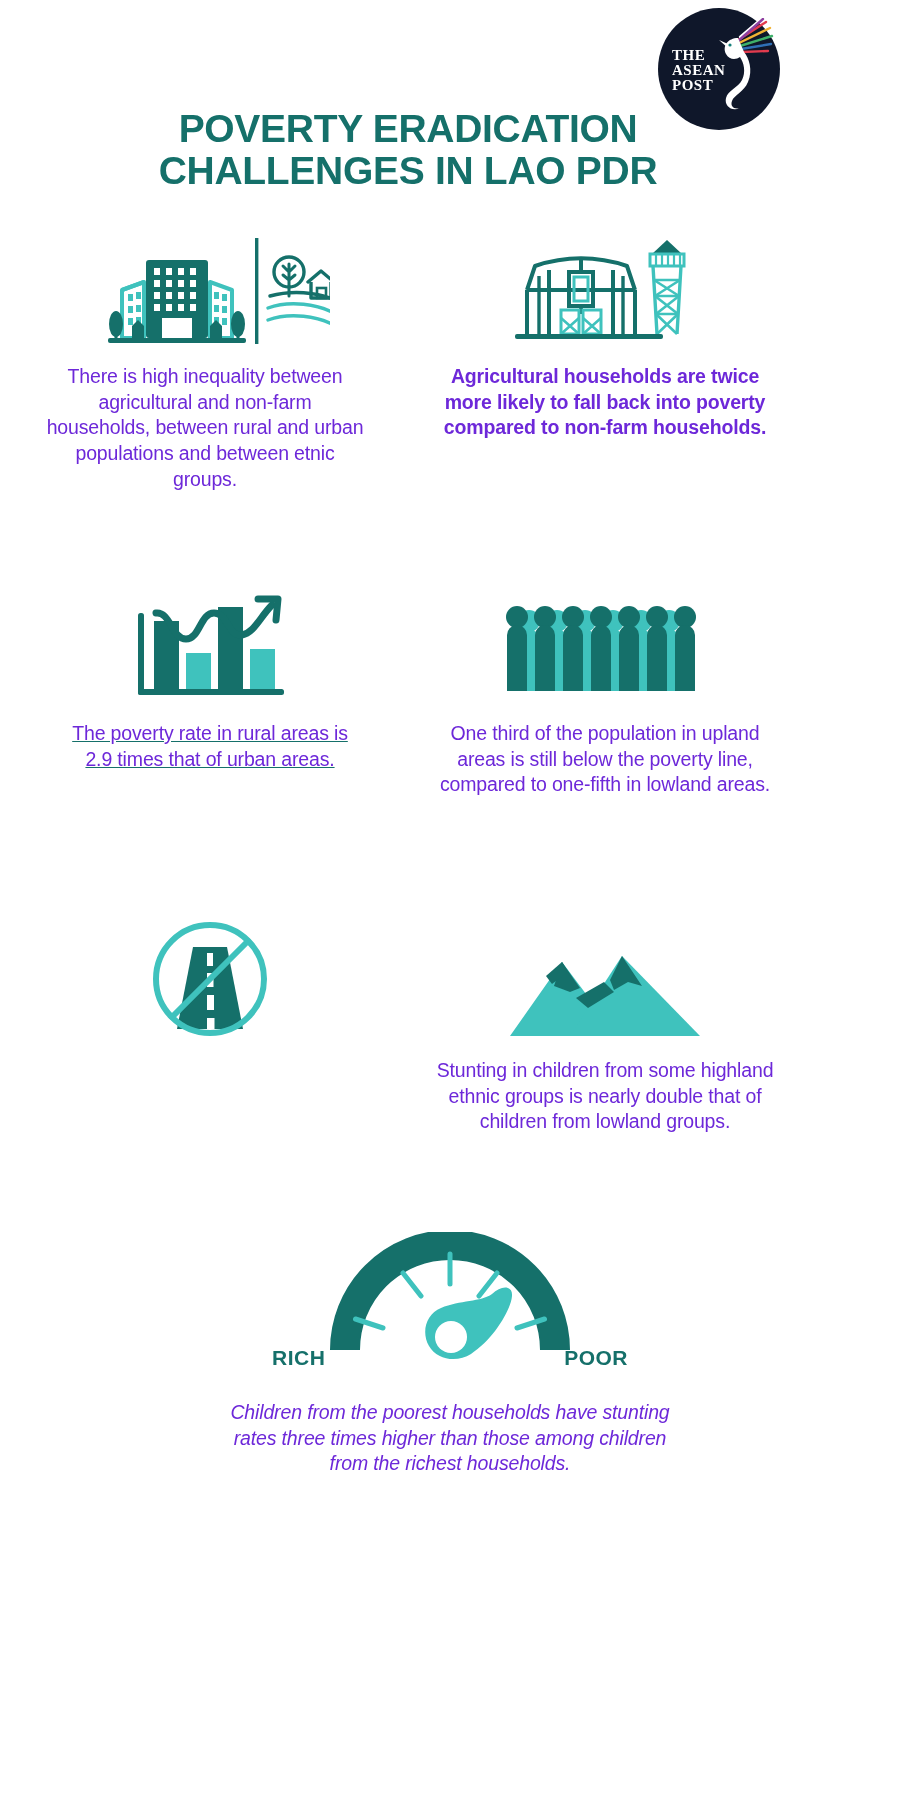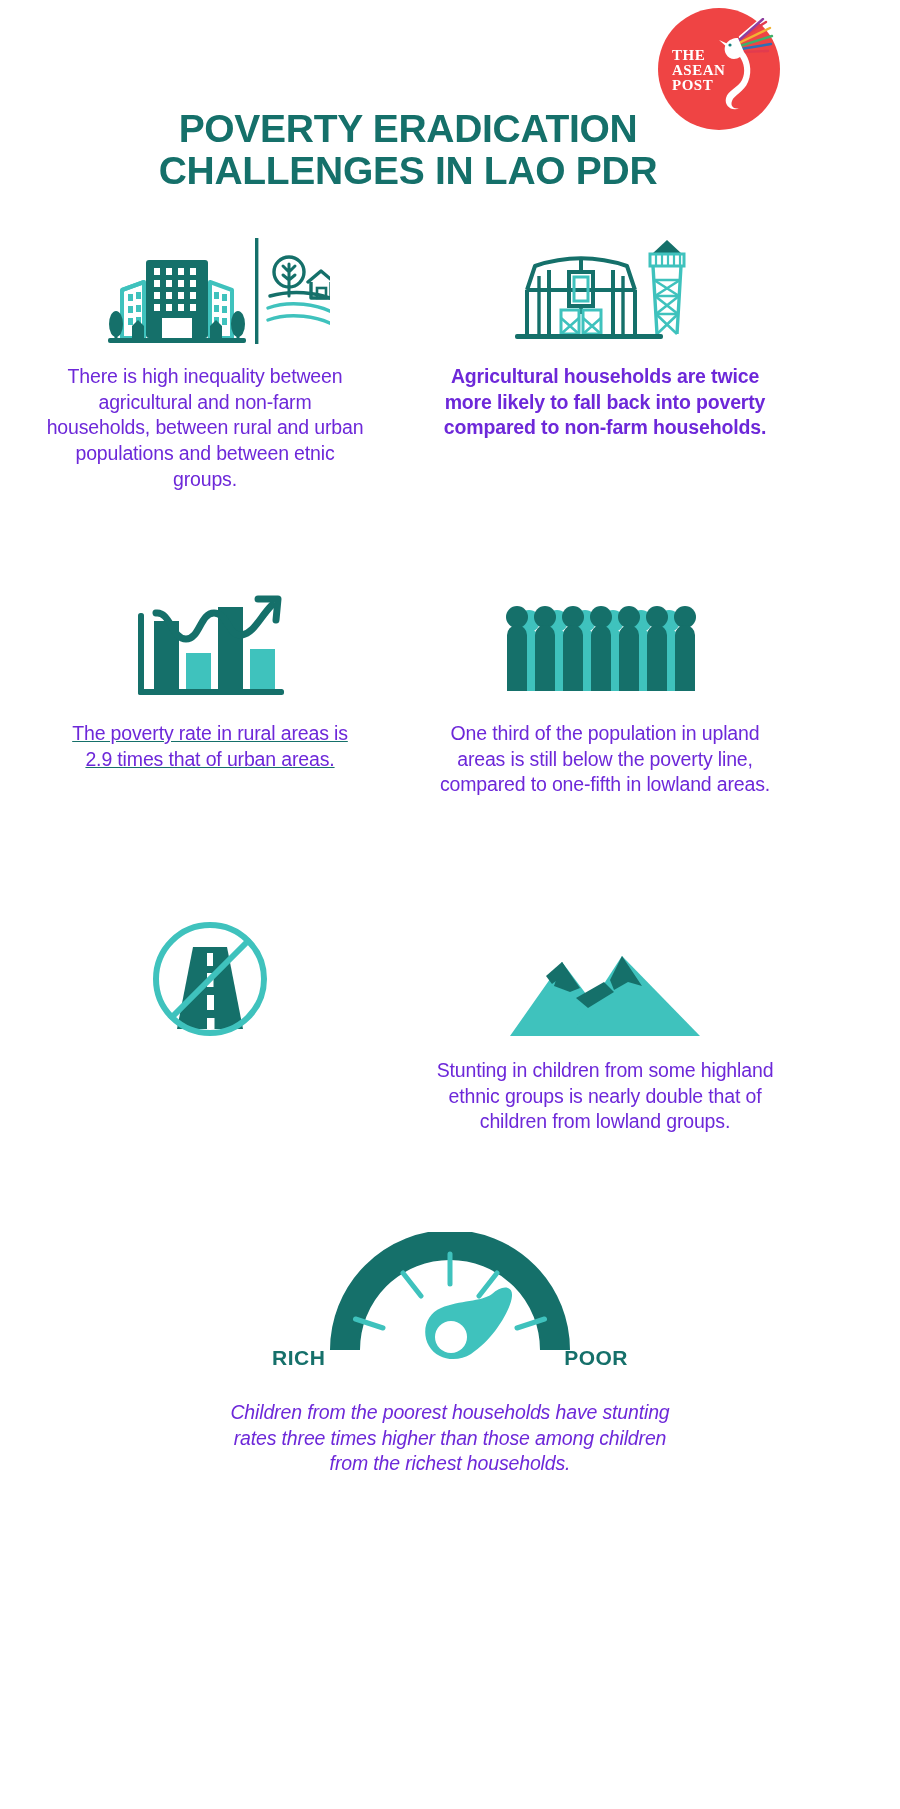--- a/index.html
+++ b/index.html
@@ -9,21 +9,21 @@
     font-family:"Liberation Sans", sans-serif;
     color:#15706a;
     overflow:hidden;
     position:relative;
   }
   
   #logo{
     position:absolute; top:8px; left:658px;
     width:122px; height:122px;
     border-radius:50%;
-    background:#ef4444;
+    background:#0f172a;
   }
   #logo .logo-text{
     position:absolute; left:14px; top:40px;
     width:62px;
     color:#ffffff;
     font-family:"Liberation Serif", serif;
     font-weight:bold;
     font-size:15px;
     line-height:15px;
     letter-spacing:.5px;

